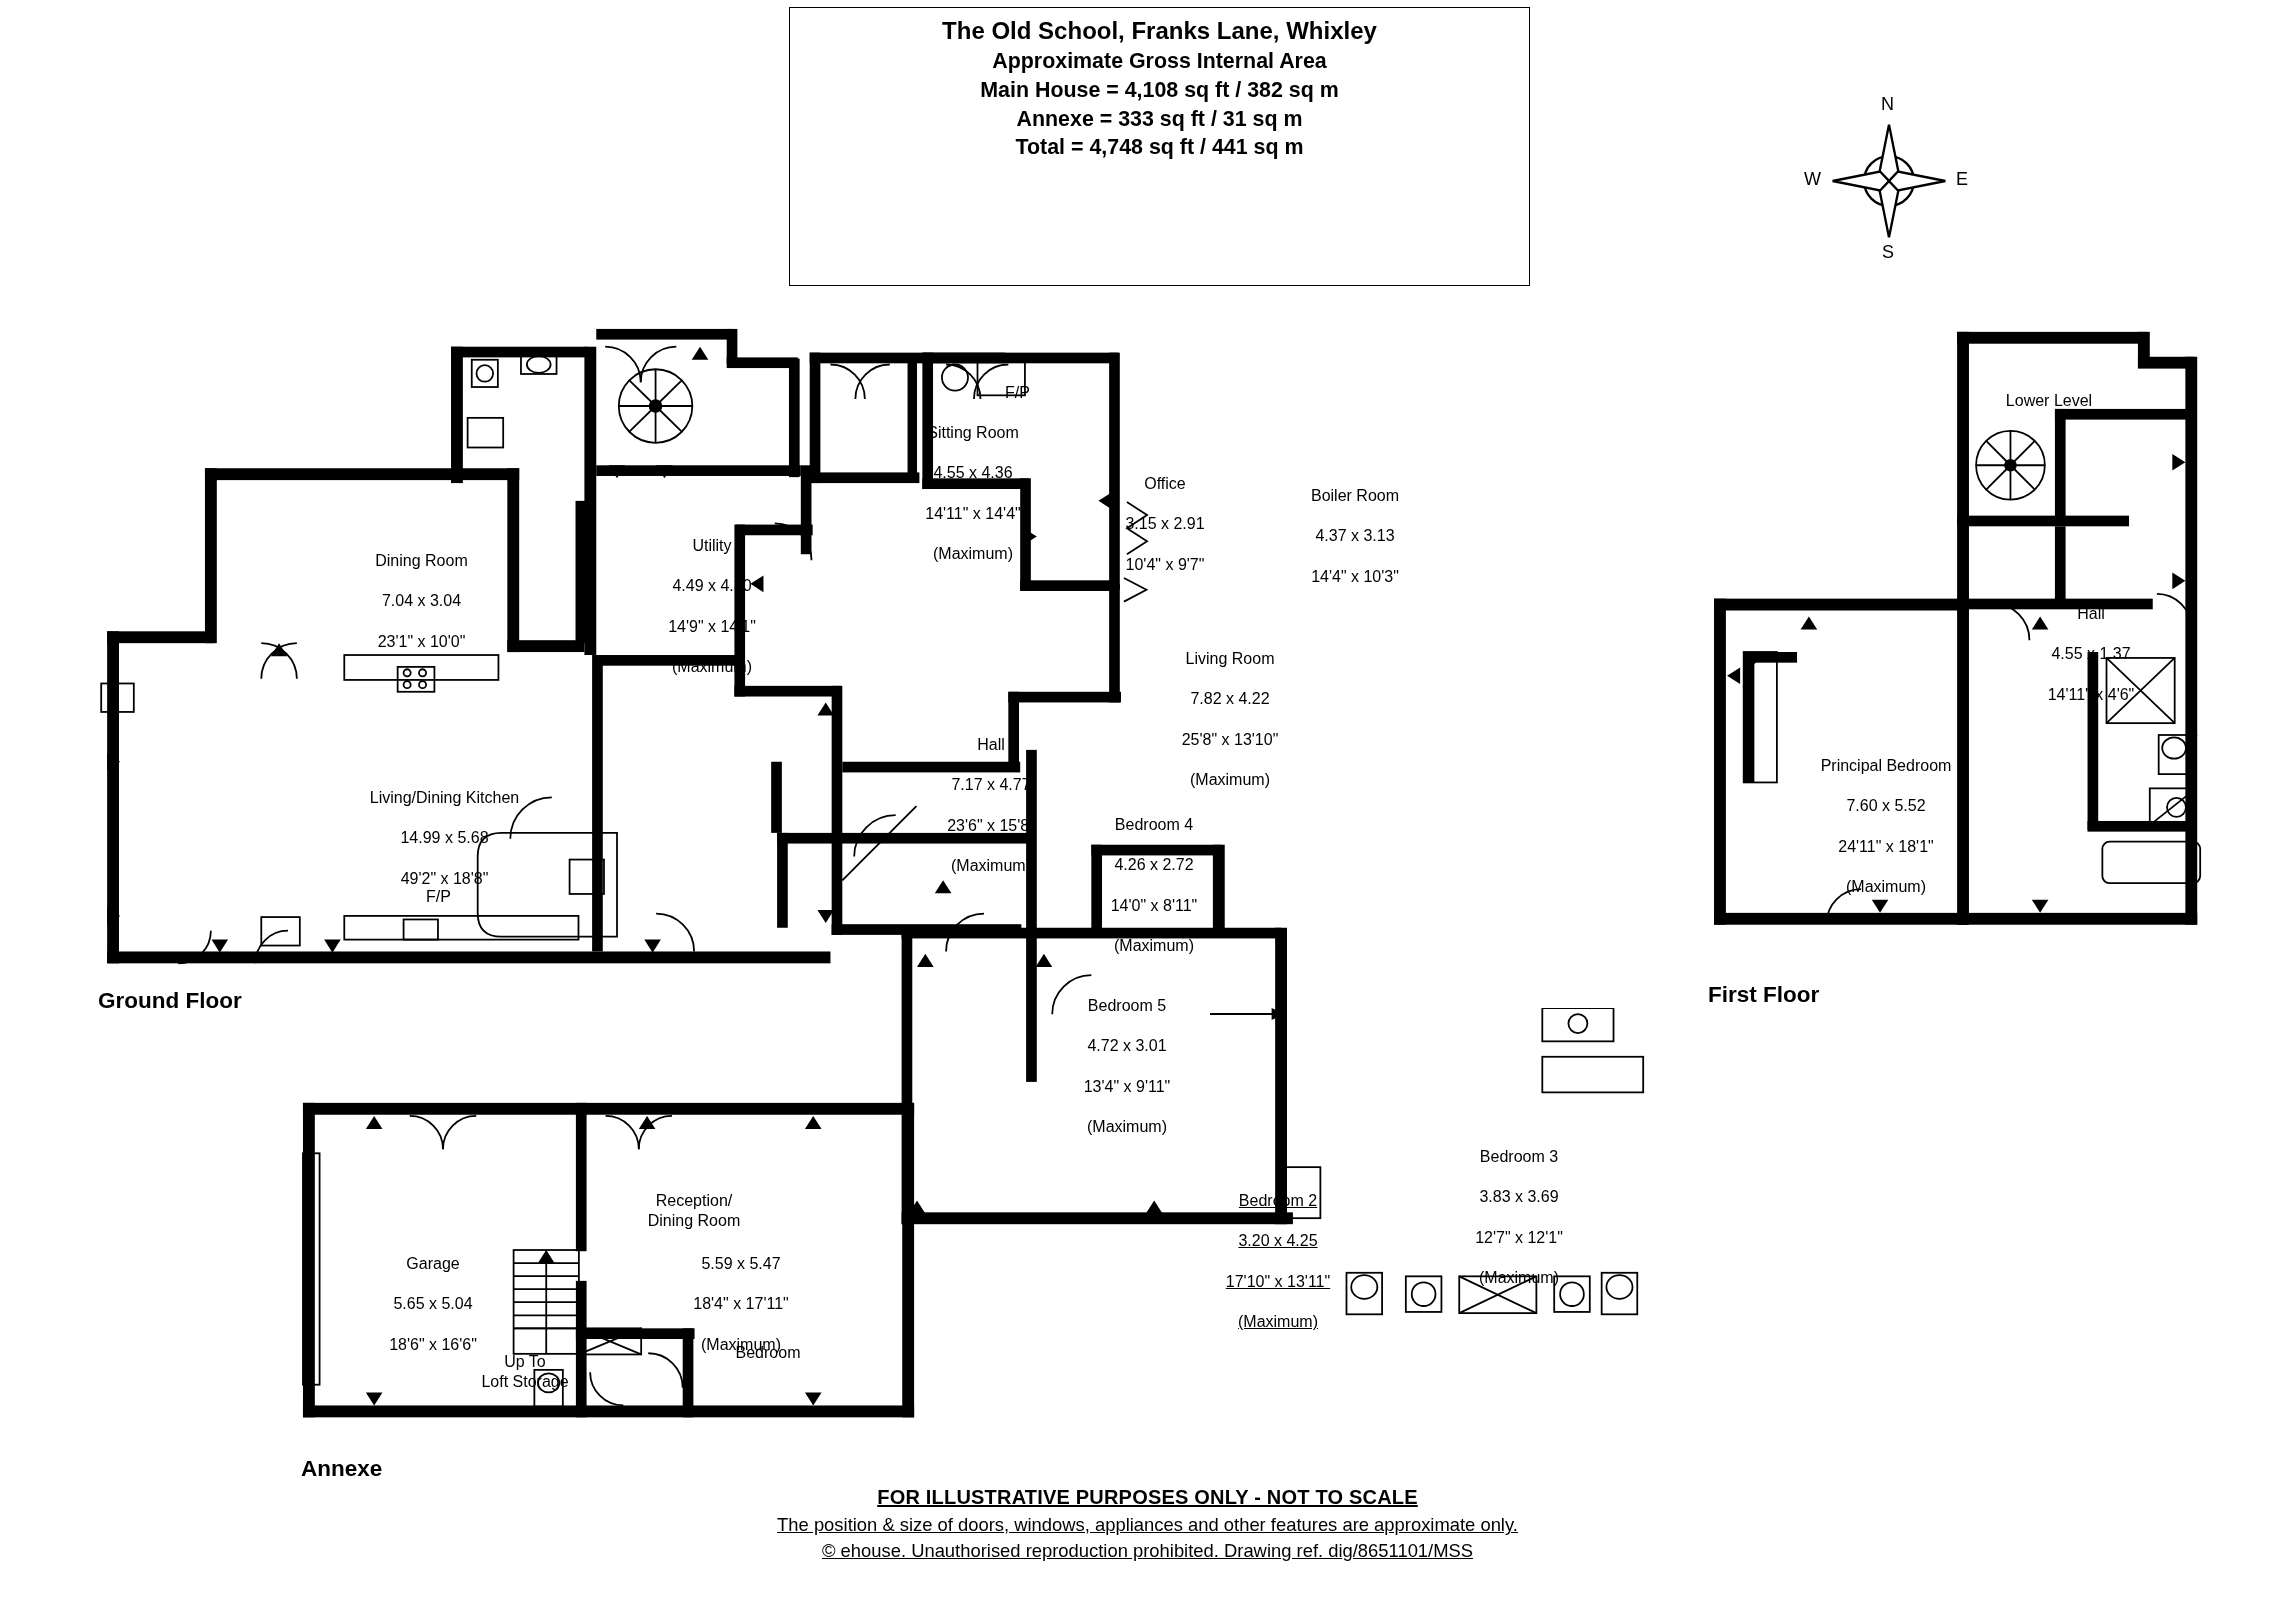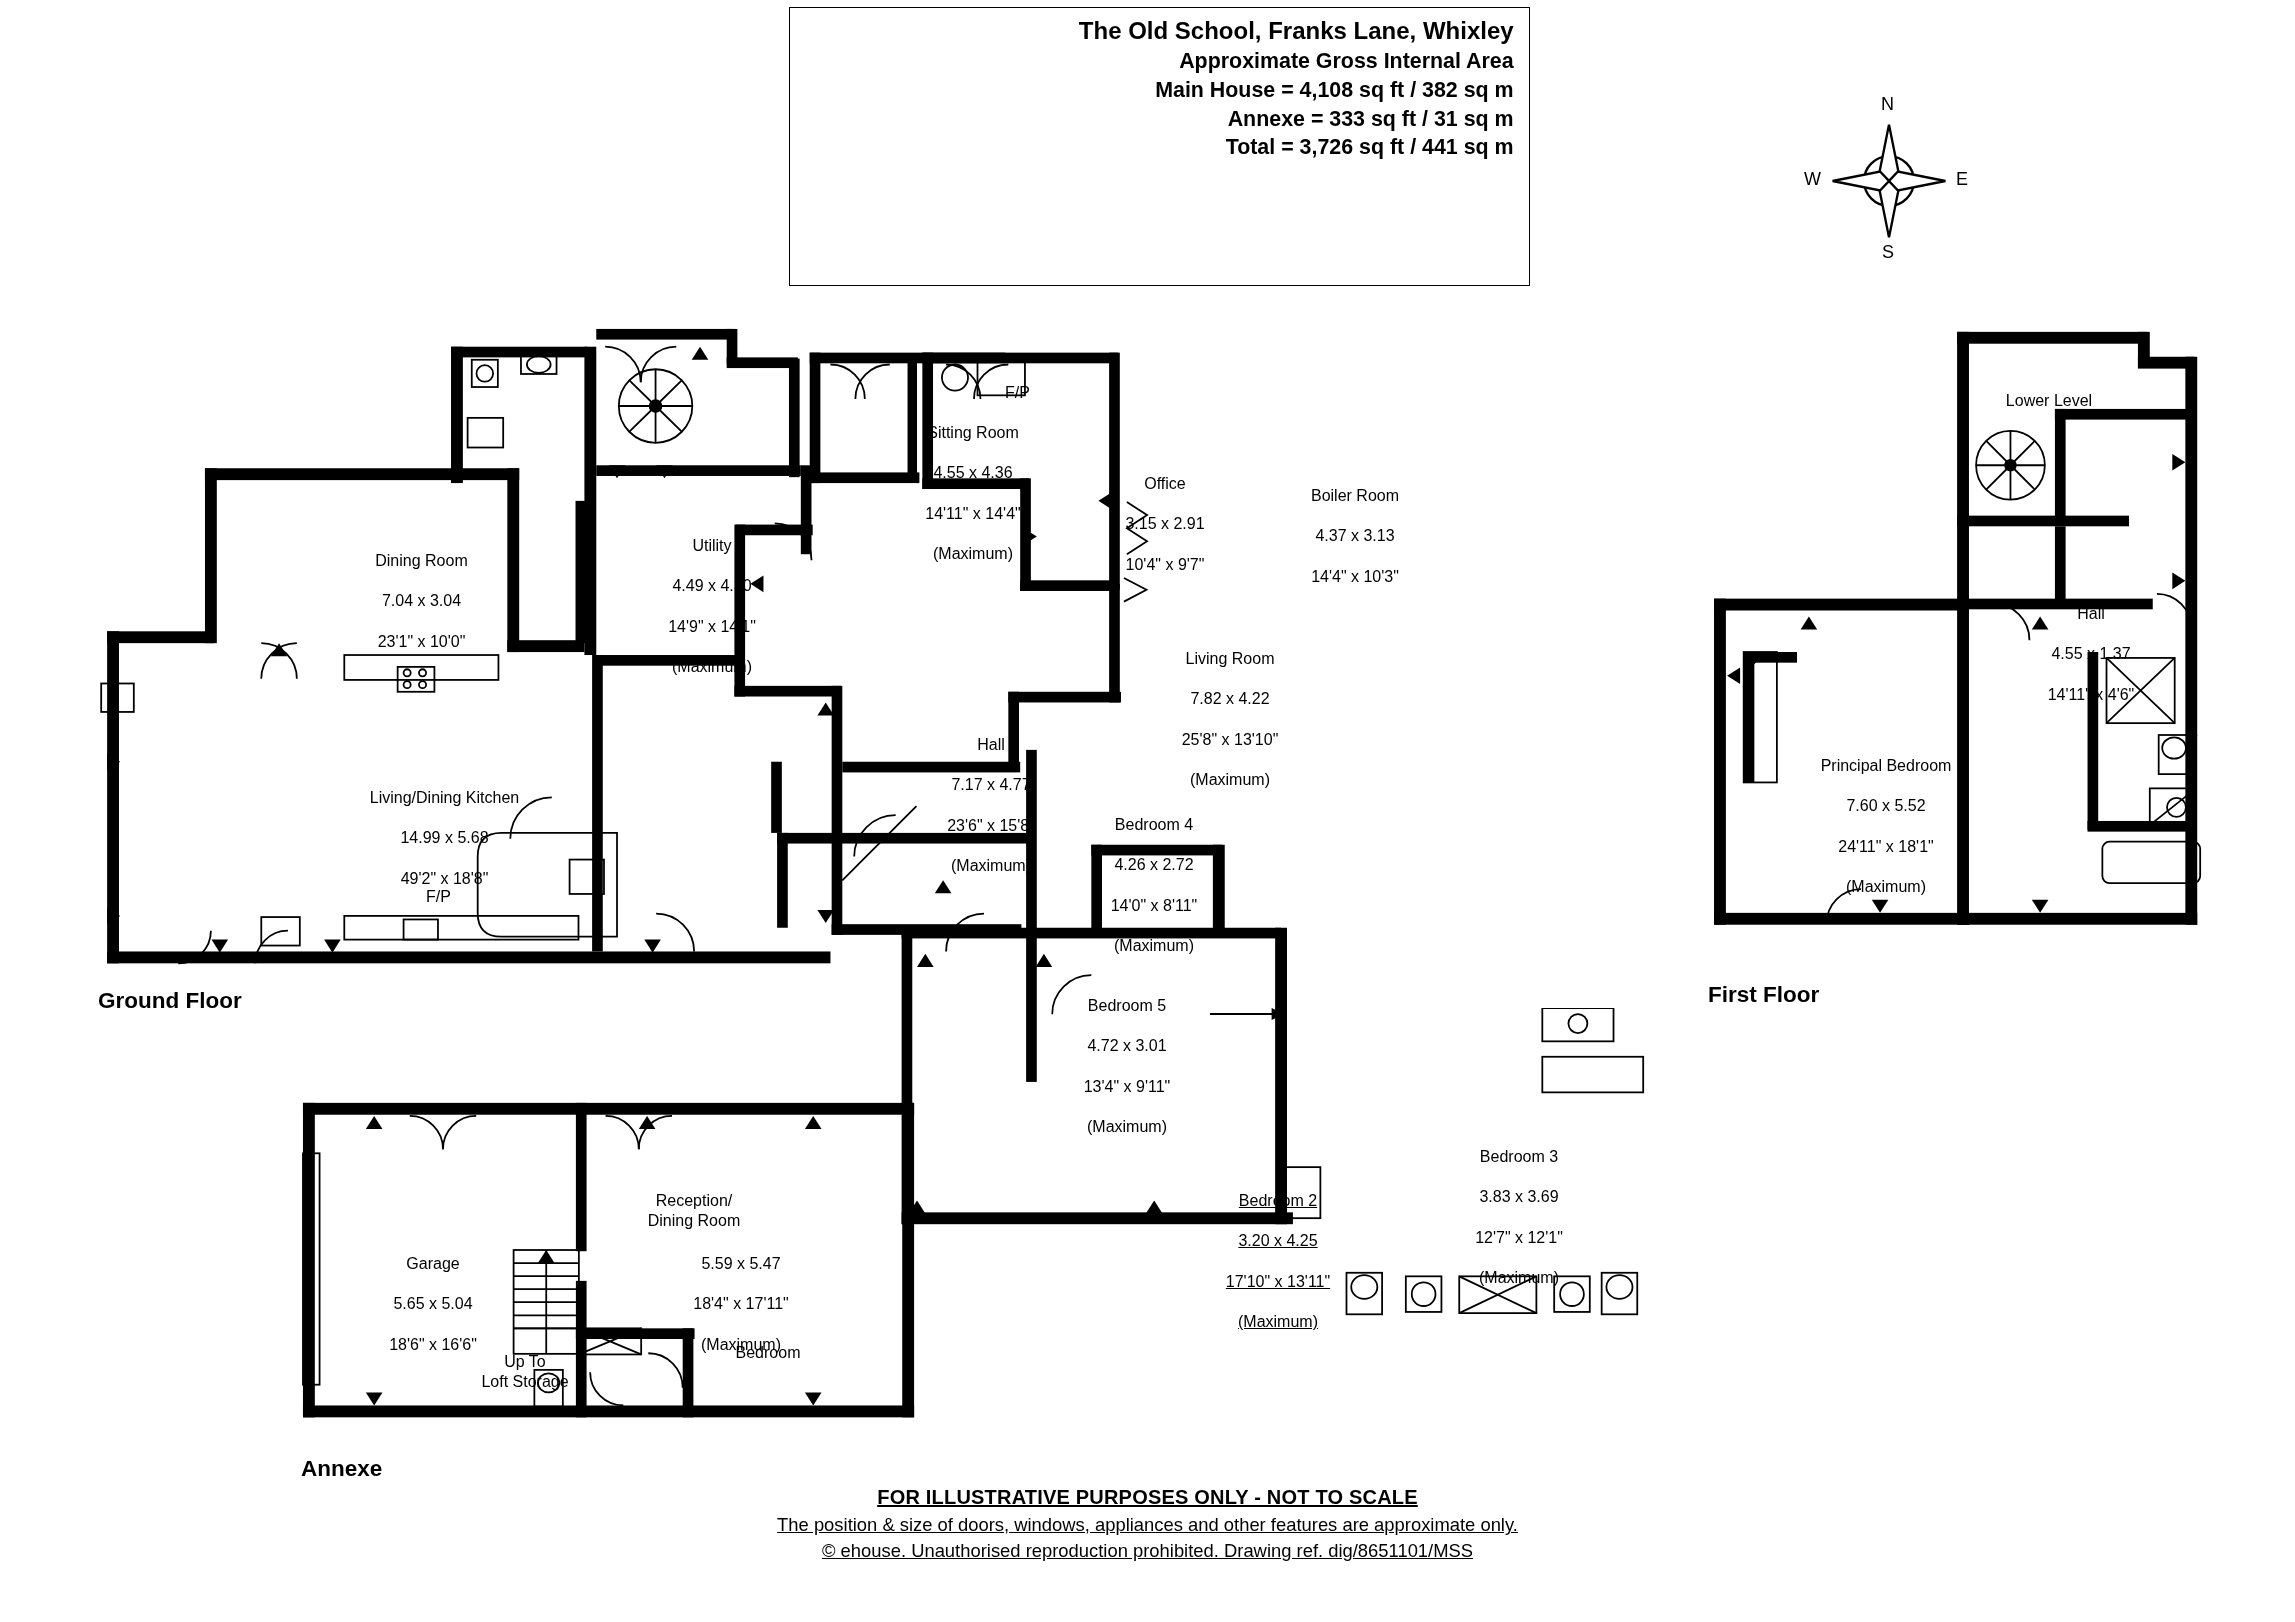--- a/index.html
+++ b/index.html
@@ -56,26 +56,26 @@
   .footer .f3 { font-size: 18.4px; margin-top: 4.2px;}
   .compass { position: absolute; }
   .compass .ctxt { position: absolute; font-size: 18px; }
   svg { display: block; }
 </style>
 </head>
 <body>
 
 <div id="page">
 
-  <div class="title-box" style="left:789px; top:7.1px; width:741px; height:279px;text-align:right;">
+  <div class="title-box" style="left:789px; top:7.1px; width:741px; height:279px;">
     <div class="l1">The Old School, Franks Lane, Whixley</div>
     <div>Approximate Gross Internal Area</div>
     <div>Main House = 4,108 sq ft / 382 sq m</div>
     <div>Annexe = 333 sq ft / 31 sq m</div>
-    <div>Total = 3,726 sq ft / 441 sq m</div>
+    <div>Total = 4,748 sq ft / 441 sq m</div>
   </div>
 
   <div class="compass" style="left:1791px; top:89px; width:196px; height:184px;">
     <svg width="196" height="184" viewBox="0 0 330 310">
       <circle cx="165" cy="155" r="42" fill="#fff" stroke="#000" stroke-width="4"></circle>
       <polygon points="165,60 181,140 165,155 149,140" fill="#fff" stroke="#000" stroke-width="4"></polygon>
       <polygon points="165,250 181,170 165,155 149,170" fill="#fff" stroke="#000" stroke-width="4"></polygon>
       <polygon points="70,155 150,171 165,155 150,139" fill="#fff" stroke="#000" stroke-width="4"></polygon>
       <polygon points="260,155 180,171 165,155 180,139" fill="#fff" stroke="#000" stroke-width="4"></polygon>
     </svg>

